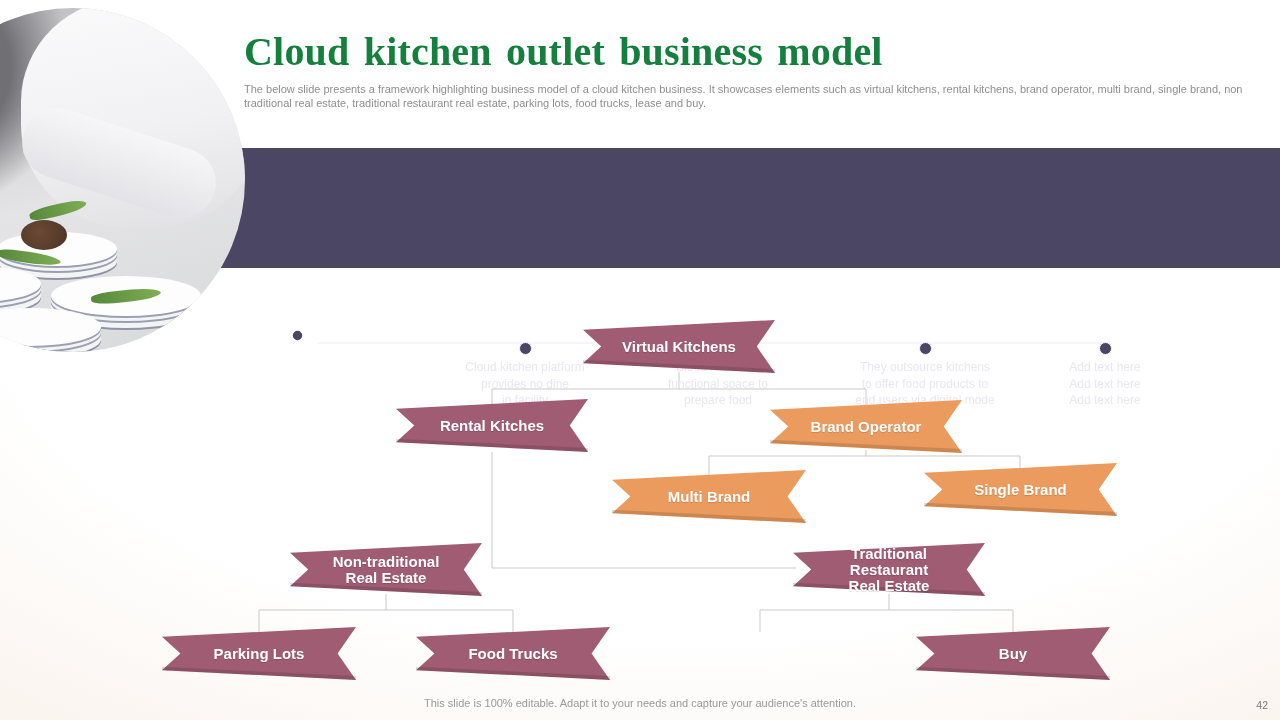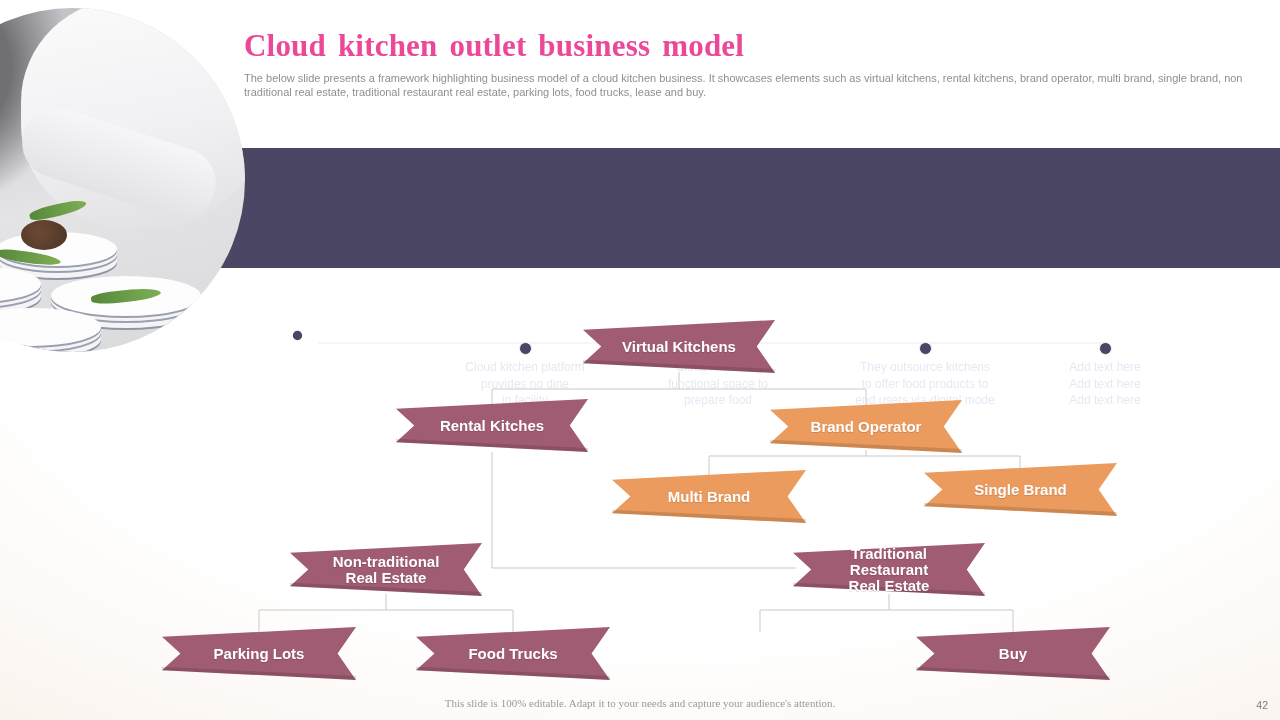--- a/index.html
+++ b/index.html
@@ -7,22 +7,22 @@
   body { font-family:"Liberation Sans", sans-serif; background:#ffffff; }
   .slide { position:relative; width:1280px; height:720px; background:#ffffff; overflow:hidden; }
 
   
   .bg-wash { position:absolute; left:0; top:268px; width:1280px; height:452px;
     background: radial-gradient(ellipse 1150px 600px at 52% 6%, #ffffff 0%, #ffffff 58%, #f9f1ea 100%);
     z-index:0; }
 
   
   .title-block { position:absolute; left:244px; top:28px; width:1012px; z-index:3; }
-  .title-block h1 { font-family:"Liberation Serif", serif; font-weight:bold; font-size:31px;
-    color:#ec4899; word-spacing:4px; letter-spacing:0.2px; }
+  .title-block h1 { font-family:"Liberation Serif", serif; font-weight:bold; font-size:40px;
+    color:#15803d; word-spacing:4px; letter-spacing:0.2px; }
   .subtitle { margin-top:7px; font-size:11px; line-height:14px; color:#8f8f8f; }
 
   
   .banner { position:absolute; left:0; top:148px; width:1280px; height:120px;
     background:var(--banner,#4a4663); z-index:2; }
   .icon-circle { position:absolute; left:247px; top:153px; width:80px; height:80px;
     border:1.5px solid #ffffff; border-radius:50%; }
   .icon-dot { position:absolute; width:5px; height:5px; background:#ffffff; border-radius:50%; }
   .takeaways-heading { position:absolute; left:338px; top:156px; color:#ffffff; }
   .takeaways-heading .big-t { font-size:34px; font-weight:bold; }
@@ -56,21 +56,21 @@
   .node.mauve polygon.body { fill:var(--mauve,#a05c72); }
   .node.orange polygon.body { fill:var(--orange,#eb9b5e); }
   .node polygon.shade { fill:rgba(0,0,0,0.13); }
   .node .label { position:absolute; left:0; top:0; width:100%; height:100%;
     display:flex; align-items:center; justify-content:center; padding:0 26px;
     color:#ffffff; font-weight:bold; font-size:15px; line-height:16px; text-align:center;
     white-space:pre-line; text-shadow:0 1px 1px rgba(0,0,0,0.15); }
 
   
   .footer { position:absolute; left:0; right:0; top:697px; text-align:center;
-    font-size:11px; color:#9a9a9a; z-index:3;font-family:Liberation Serif, serif; }
+    font-size:11px; color:#9a9a9a; z-index:3; }
   .page-number { position:absolute; right:12px; top:699px; font-size:10.5px; color:#7a7a7a; z-index:3; }
 </style>
 </head>
 <body>
 
 <div class="slide">
 
   <div class="bg-wash"></div>
 
   <div class="title-block">

